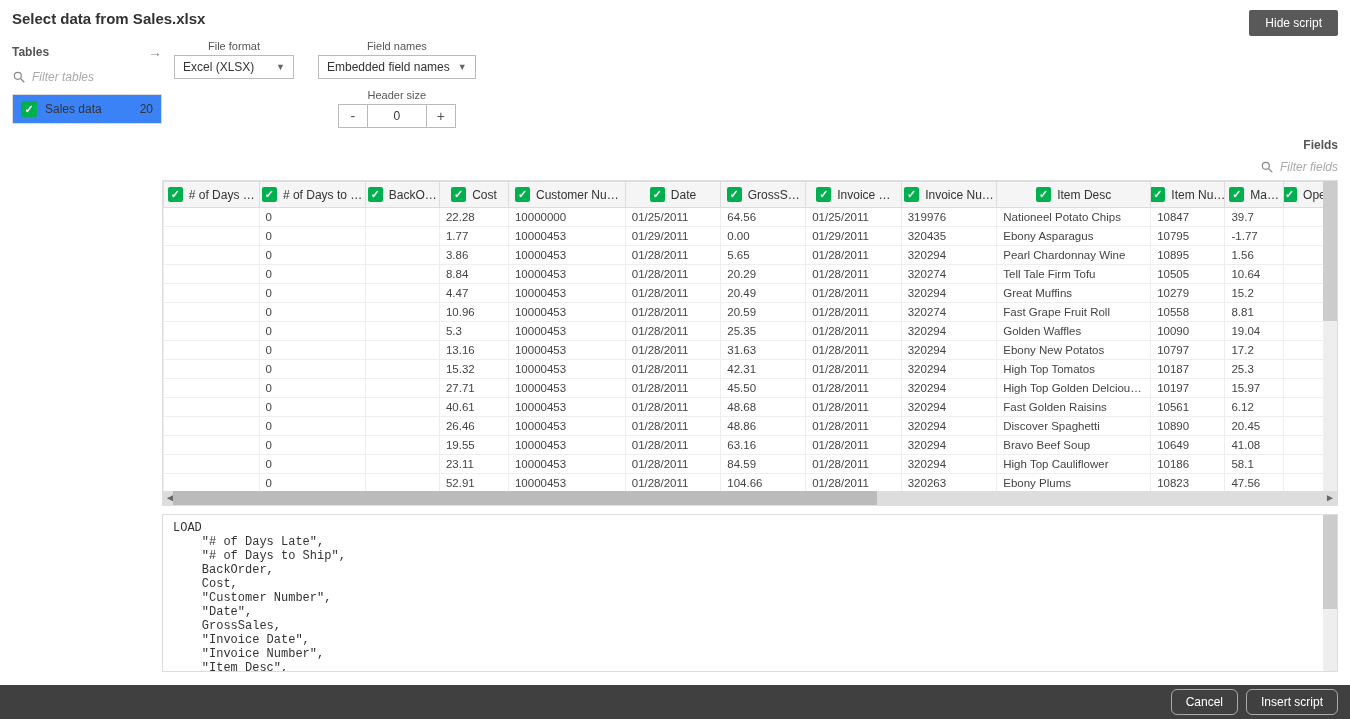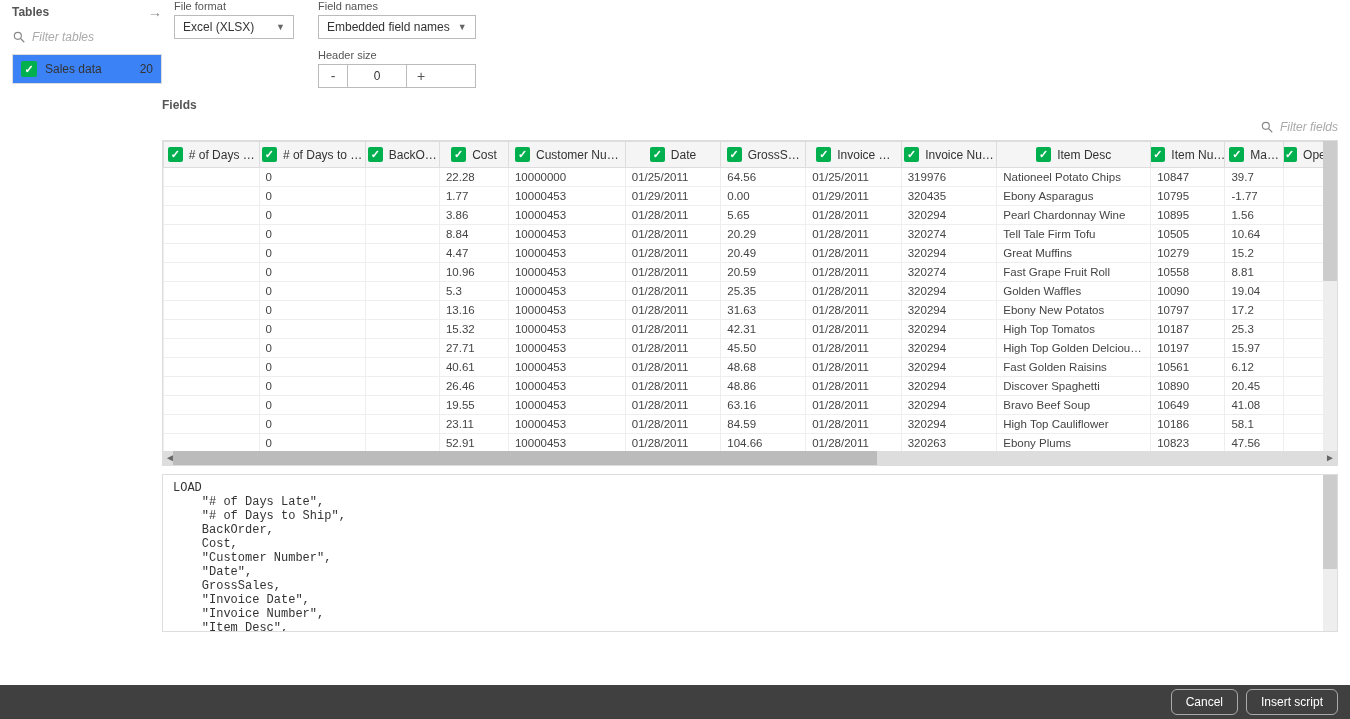--- a/index.html
+++ b/index.html
@@ -15,30 +15,30 @@
 .left-panel-header { display: flex; justify-content: space-between; align-items: center; font-size: 12px; font-weight: 600; color: #555; padding: 4px 0; }
 .arrow-icon { font-size: 14px; color: #888; }
 .filter-tables { display: flex; align-items: center; margin-top: 6px; color: #aaa; font-style: italic; }
 .filter-tables svg { margin-right: 6px; }
 .table-item { display: flex; align-items: center; justify-content: space-between; background: #3b82f6; border: 1px solid #ddd; padding: 6px 8px; margin-top: 10px; }
 .table-item .left { display: flex; align-items: center; }
 .check-green { width: 16px; height: 16px; background: #00b04f; border-radius: 2px; display: inline-flex; align-items: center; justify-content: center; margin-right: 8px; flex-shrink: 0; }
 .check-green::after { content: "✓"; color: #fff; font-size: 11px; font-weight: bold; }
 
 .config-panel { display: flex; gap: 24px; padding-left: 12px; }
-.config-group { display: flex; flex-direction: column; }
+.config-group { display: flex; flex-direction: column; align-items: center; }
 .config-label { font-size: 11px; color: #555; margin-bottom: 3px; }
 .select-box { border: 1px solid #bbb; padding: 4px 8px; font-size: 12px; background: #fff; display: flex; align-items: center; justify-content: space-between; min-width: 120px; height: 24px; cursor: pointer; }
 .select-box .caret { font-size: 9px; color: #666; margin-left: 8px; }
 .stepper { display: flex; border: 1px solid #bbb; height: 24px; }
 .stepper button { width: 28px; border: none; background: #fff; cursor: pointer; font-size: 14px; color: #555; }
 .stepper .val { width: 60px; text-align: center; line-height: 22px; border-left: 1px solid #bbb; border-right: 1px solid #bbb; }
 
 .fields-section { padding: 10px 12px 0 162px; display: flex; flex-direction: column; flex: 1; min-height: 0; }
-.fields-label { font-size: 12px; font-weight: 600; color: #555; margin-bottom: 8px; }
+.fields-label { font-size: 12px; font-weight: 600; color: #555; margin-bottom: 8px; text-align: right; }
 .filter-fields-row { display: flex; justify-content: flex-end; align-items: center; margin-bottom: 6px; color: #aaa; font-style: italic; }
 .filter-fields-row svg { margin-right: 6px; }
 
 .grid-wrap { border: 1px solid #ddd; overflow: hidden; position: relative; }
 .grid-scroll { overflow: auto; max-height: 310px; }
 table.grid { border-collapse: collapse; width: 100%; table-layout: fixed; }
 table.grid th { background: #f5f5f5; border: 1px solid #ddd; padding: 5px 6px; text-align: left; font-weight: normal; font-size: 12px; color: #333; white-space: nowrap; overflow: hidden; text-overflow: ellipsis; }
 table.grid th .hcell { display: flex; align-items: center; justify-content: center; }
 table.grid th .check-green { width: 15px; height: 15px; margin-right: 6px; }
 table.grid td { border: 1px solid #eee; padding: 3px 6px; font-size: 11.5px; color: #444; white-space: nowrap; overflow: hidden; text-overflow: ellipsis; }
@@ -56,20 +56,24 @@
 
 .footer { background: #404040; height: 34px; display: flex; justify-content: flex-end; align-items: center; padding: 0 12px; gap: 8px; margin-top: auto; }
 .footer button { background: transparent; border: 1px solid #aaa; color: #fff; padding: 5px 14px; font-size: 12px; cursor: pointer; border-radius: 6px; }
 
 svg.search { width: 14px; height: 14px; }
 </style>
 </head>
 <body>
 
 <div class="container">
+  <div class="header">
+    <div class="title">Select data from Sales.xlsx</div>
+    <button class="hide-script-btn">Hide script</button>
+  </div>
 
   <div class="top-row">
     <div class="left-panel">
       <div class="left-panel-header">
         <span>Tables</span>
         <span class="arrow-icon">→</span>
       </div>
       <div class="filter-tables">
         <svg class="search" viewBox="0 0 24 24">
             <circle cx="10" cy="10" r="6" stroke="#888" stroke-width="2" fill="none"></circle>

